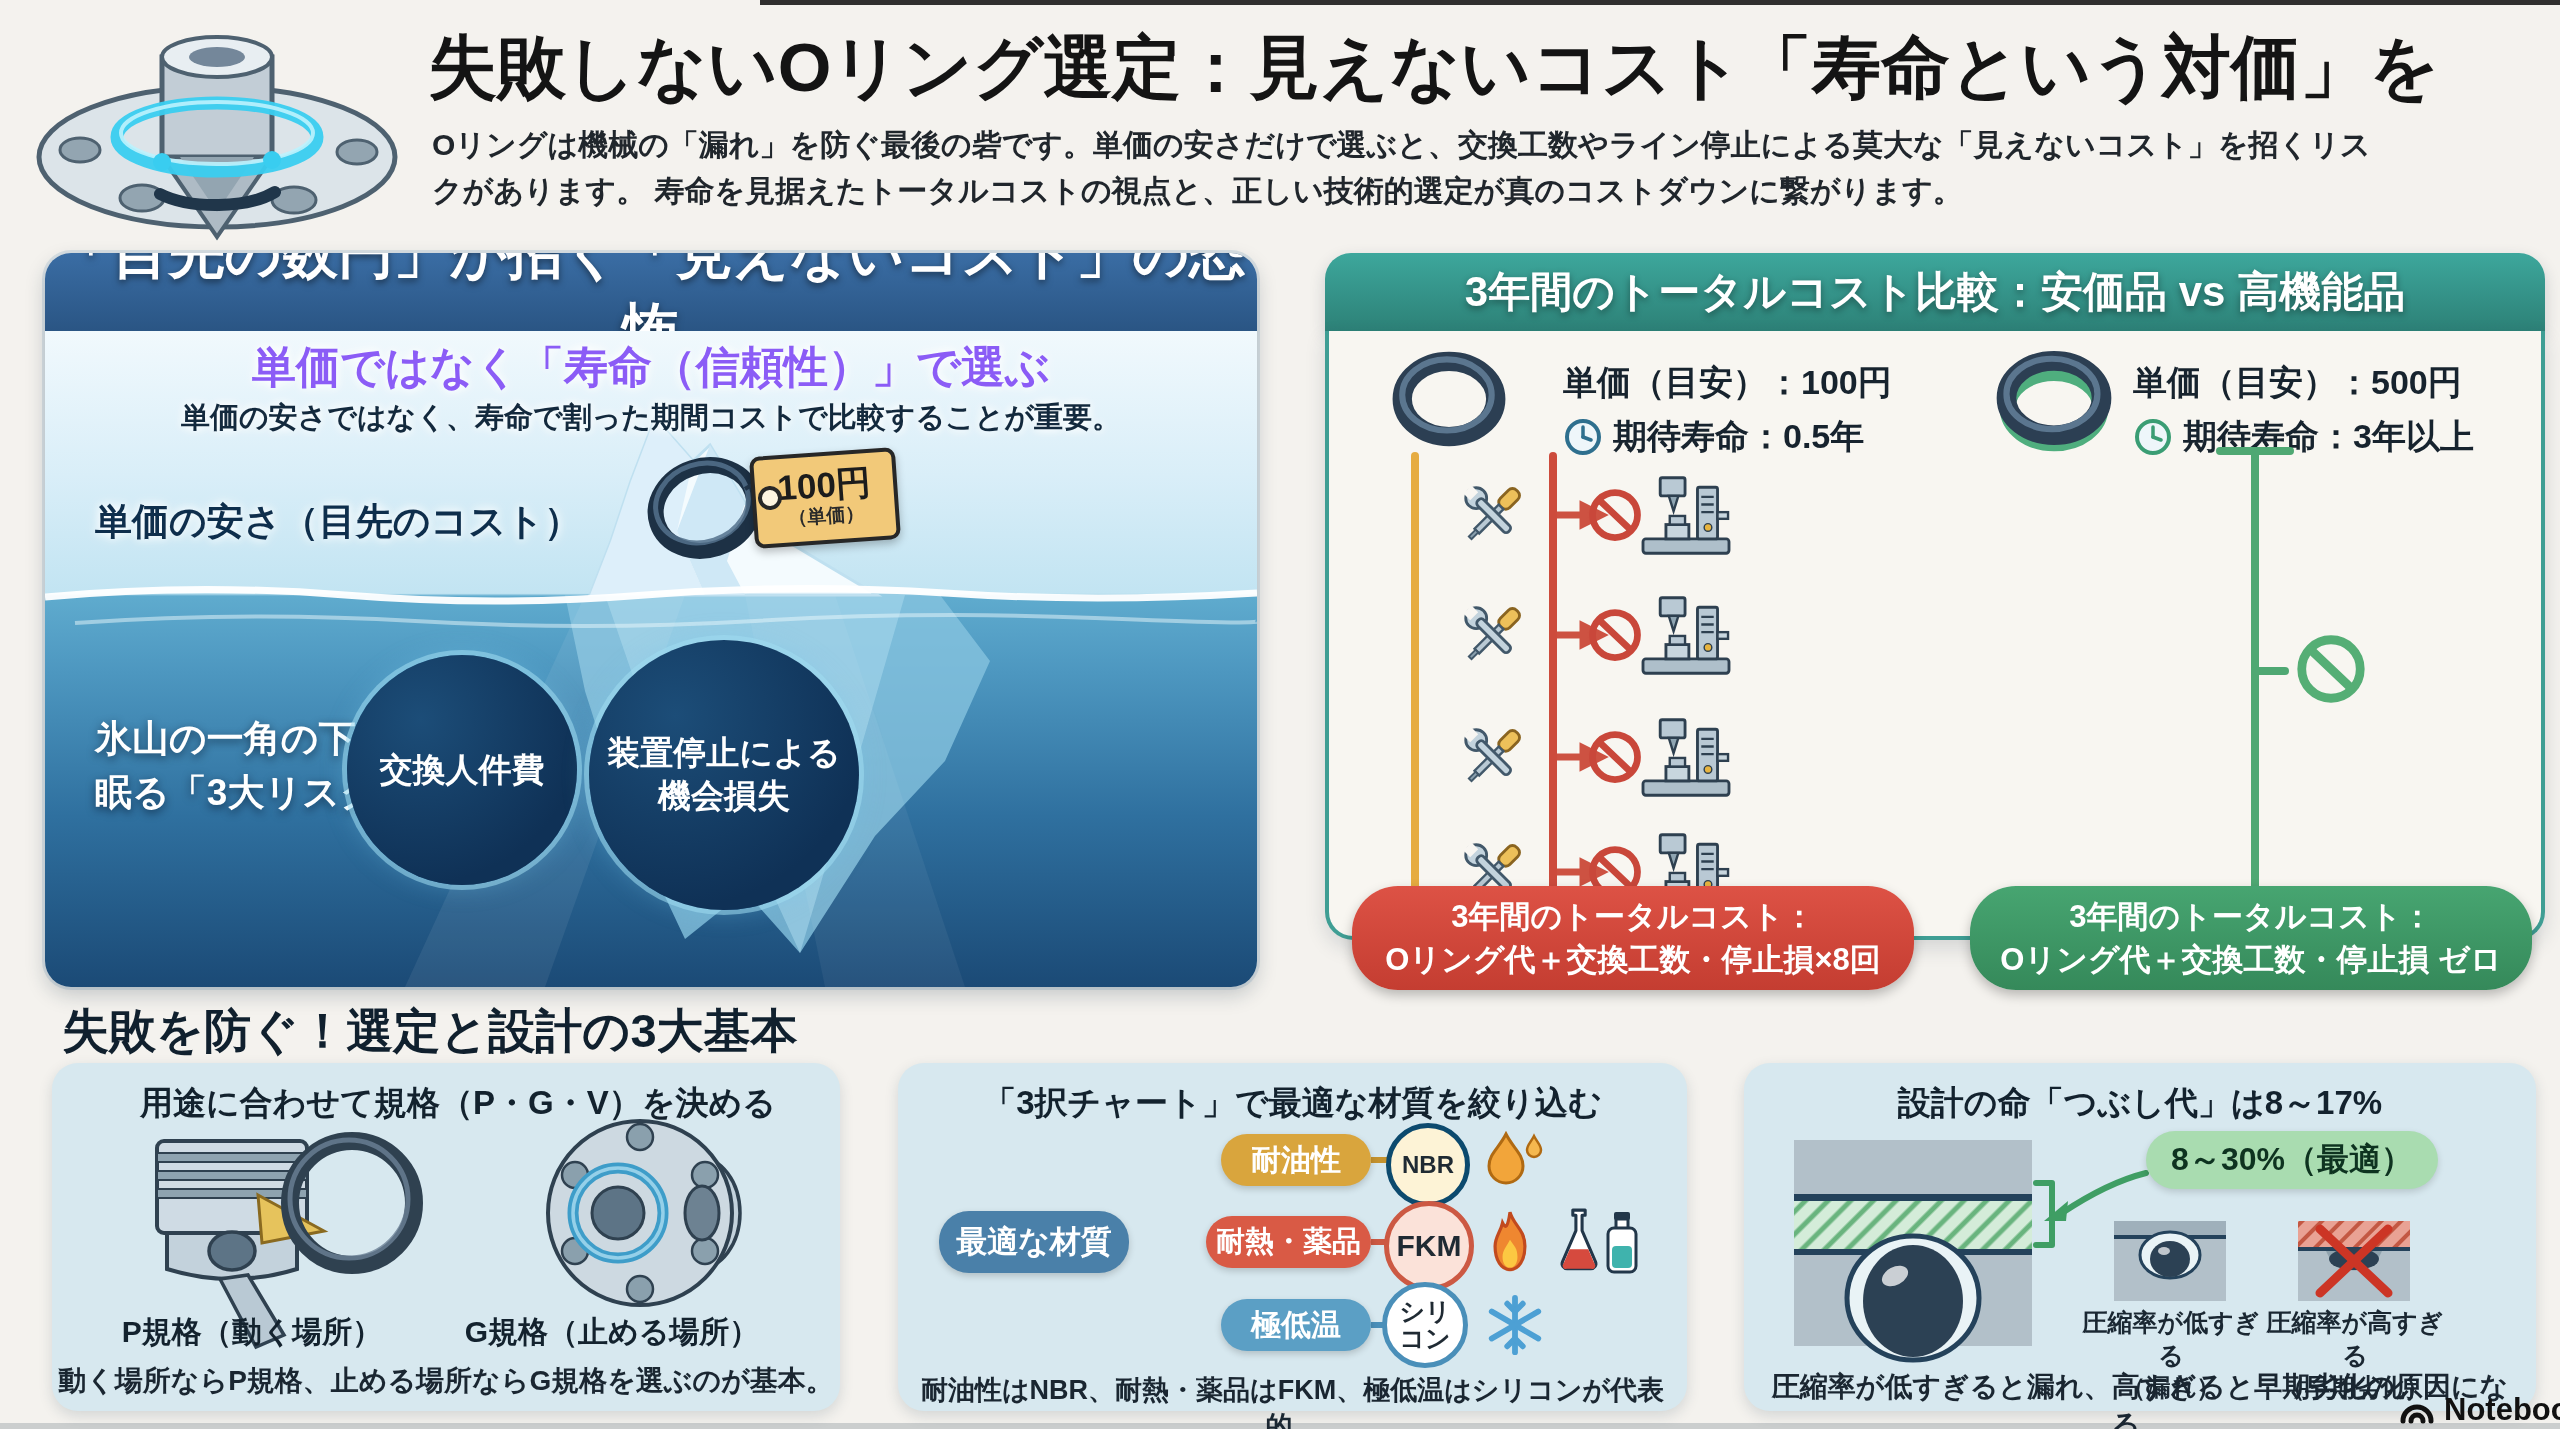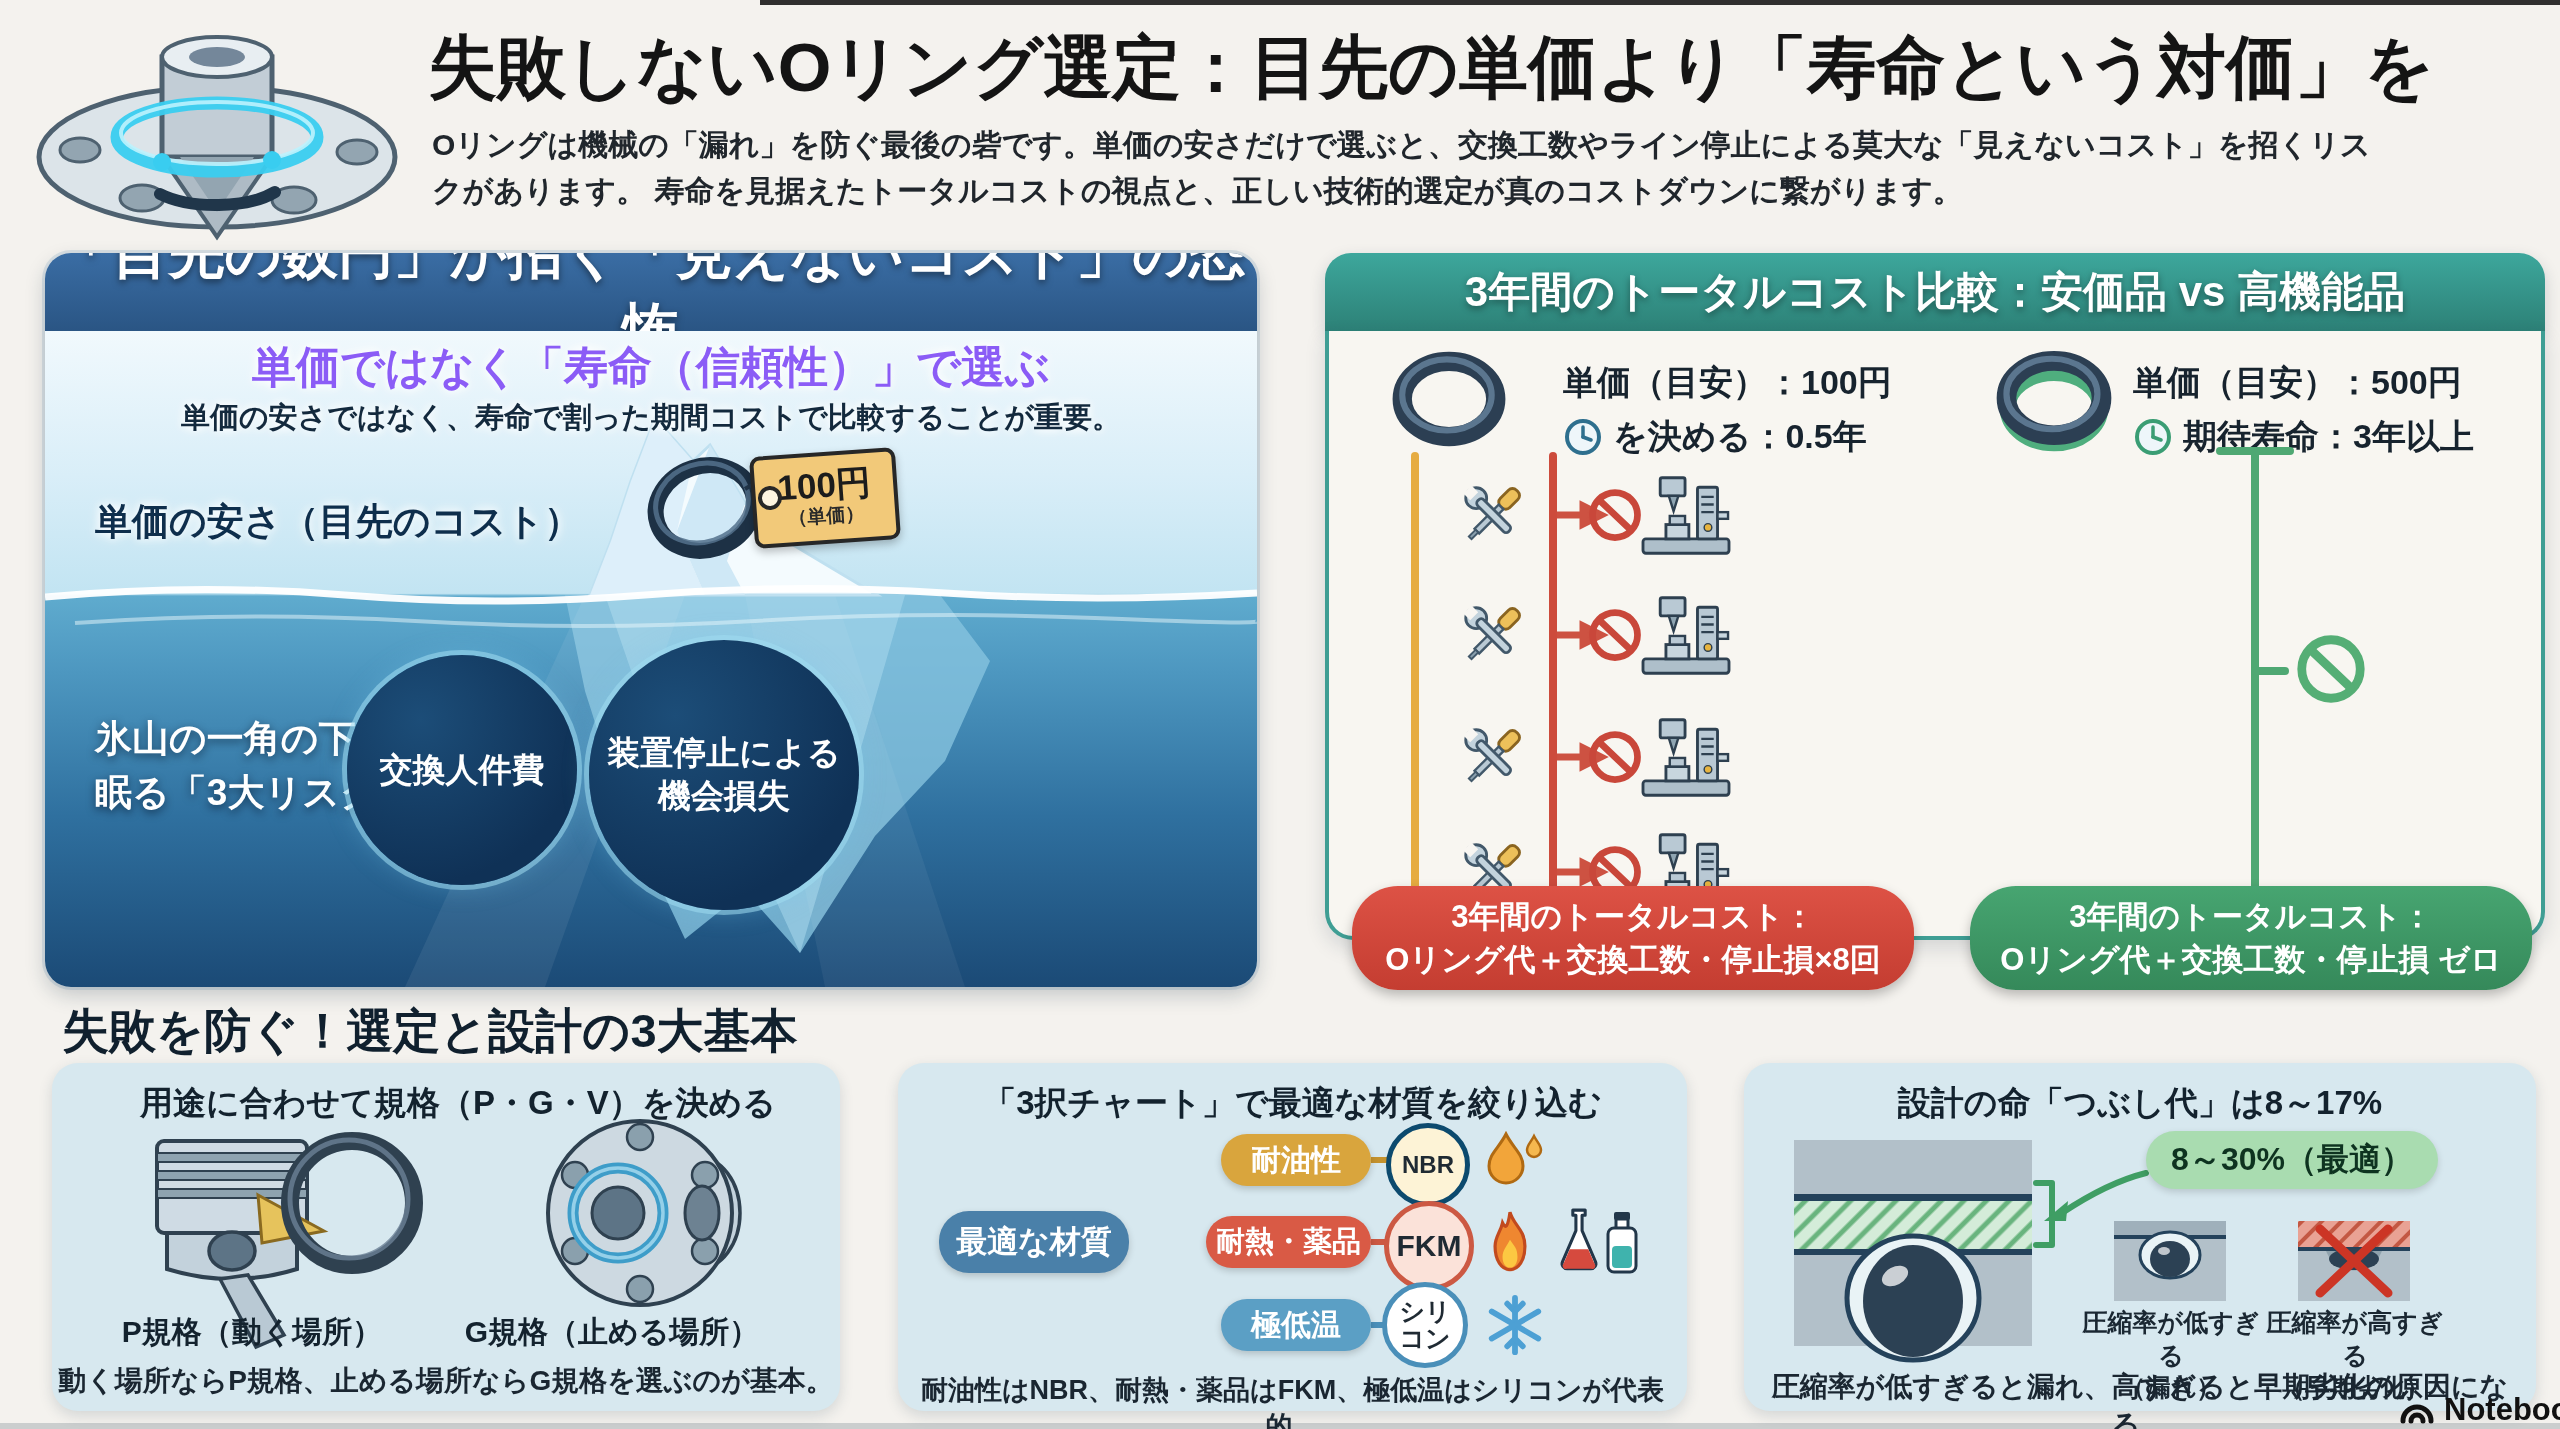--- a/index.html
+++ b/index.html
@@ -146,21 +146,21 @@
     <ellipse cx="205" cy="55" rx="55" ry="20" fill="#e8eef2" stroke="#4e6170" stroke-width="4"></ellipse>
     <ellipse cx="205" cy="55" rx="28" ry="10" fill="#74879a"></ellipse>
     <polygon points="150,155 205,235 260,155" fill="#aebbc5" stroke="#4e6170" stroke-width="4"></polygon>
     <polygon points="168,155 205,210 242,155" fill="#93a5b1"></polygon>
     <ellipse cx="205" cy="135" rx="100" ry="34" fill="none" stroke="#39cdf0" stroke-width="13" opacity=".95"></ellipse>
     <ellipse cx="205" cy="131" rx="96" ry="31" fill="none" stroke="#bdf2fd" stroke-width="4" opacity=".9"></ellipse>
     <circle cx="150" cy="160" r="9" fill="#39cdf0"></circle>
       <circle cx="260" cy="158" r="9" fill="#39cdf0"></circle>
     <path d="M148,192 A 72,30 0 0 0 263,190" fill="none" stroke="#20364a" stroke-width="12" stroke-linecap="round"></path>
   </svg>
-  <div class="abs main-title">失敗しないOリング選定：目先の単価より「寿命という対価」を</div>
+  <div class="abs main-title">失敗しないOリング選定：見えないコスト「寿命という対価」を</div>
   <div class="abs intro">Oリングは機械の「漏れ」を防ぐ最後の砦です。単価の安さだけで選ぶと、交換工数やライン停止による莫大な「見えないコスト」を招くリスクがあります。 寿命を見据えたトータルコストの視点と、正しい技術的選定が真のコストダウンに繋がります。</div>
 
   <div class="abs lpanel">
     <div class="abs lp-header ctr">「目先の数円」が招く「見えないコスト」の恐怖</div>
     <div class="abs lp-body">
       <svg class="abs" style="left:0;top:0" width="1212" height="656" viewBox="0 0 1212 656">
 
         <polygon points="520,264 895,264 945,330 900,430 830,505 755,622 700,560 640,608 575,470 540,360" fill="#86c3de" opacity=".8"></polygon>
         <polygon points="560,264 860,264 815,420 755,622 690,480 600,380" fill="#a9d9ec" opacity=".55"></polygon>
 
@@ -205,21 +205,21 @@
   <svg class="abs" style="left:1388px;top:348px" width="122" height="102" viewBox="0 0 120 100">
       <use href="#sym-oring"></use>
     </svg>
   <div class="abs prod-line" style="left:1563px;top:360px;">
       <span>単価（目安）：100円</span>
     </div>
   <div class="abs prod-line" style="left:1563px;top:414px;color:#17232e;">
     <svg width="40" height="40" viewBox="0 0 40 40" style="color:#2e6f8e">
         <use href="#sym-clock"></use>
       </svg>
-    <span>を決める：0.5年</span>
+    <span>期待寿命：0.5年</span>
   </div>
 
   <svg class="abs" style="left:1992px;top:340px" width="124" height="114" viewBox="0 0 120 110">
       <use href="#sym-oring-premium"></use>
     </svg>
   <div class="abs prod-line" style="left:2133px;top:360px;">
       <span>単価（目安）：500円</span>
     </div>
   <div class="abs prod-line" style="left:2133px;top:414px;">
     <svg width="40" height="40" viewBox="0 0 40 40" style="color:#3a9d74">

